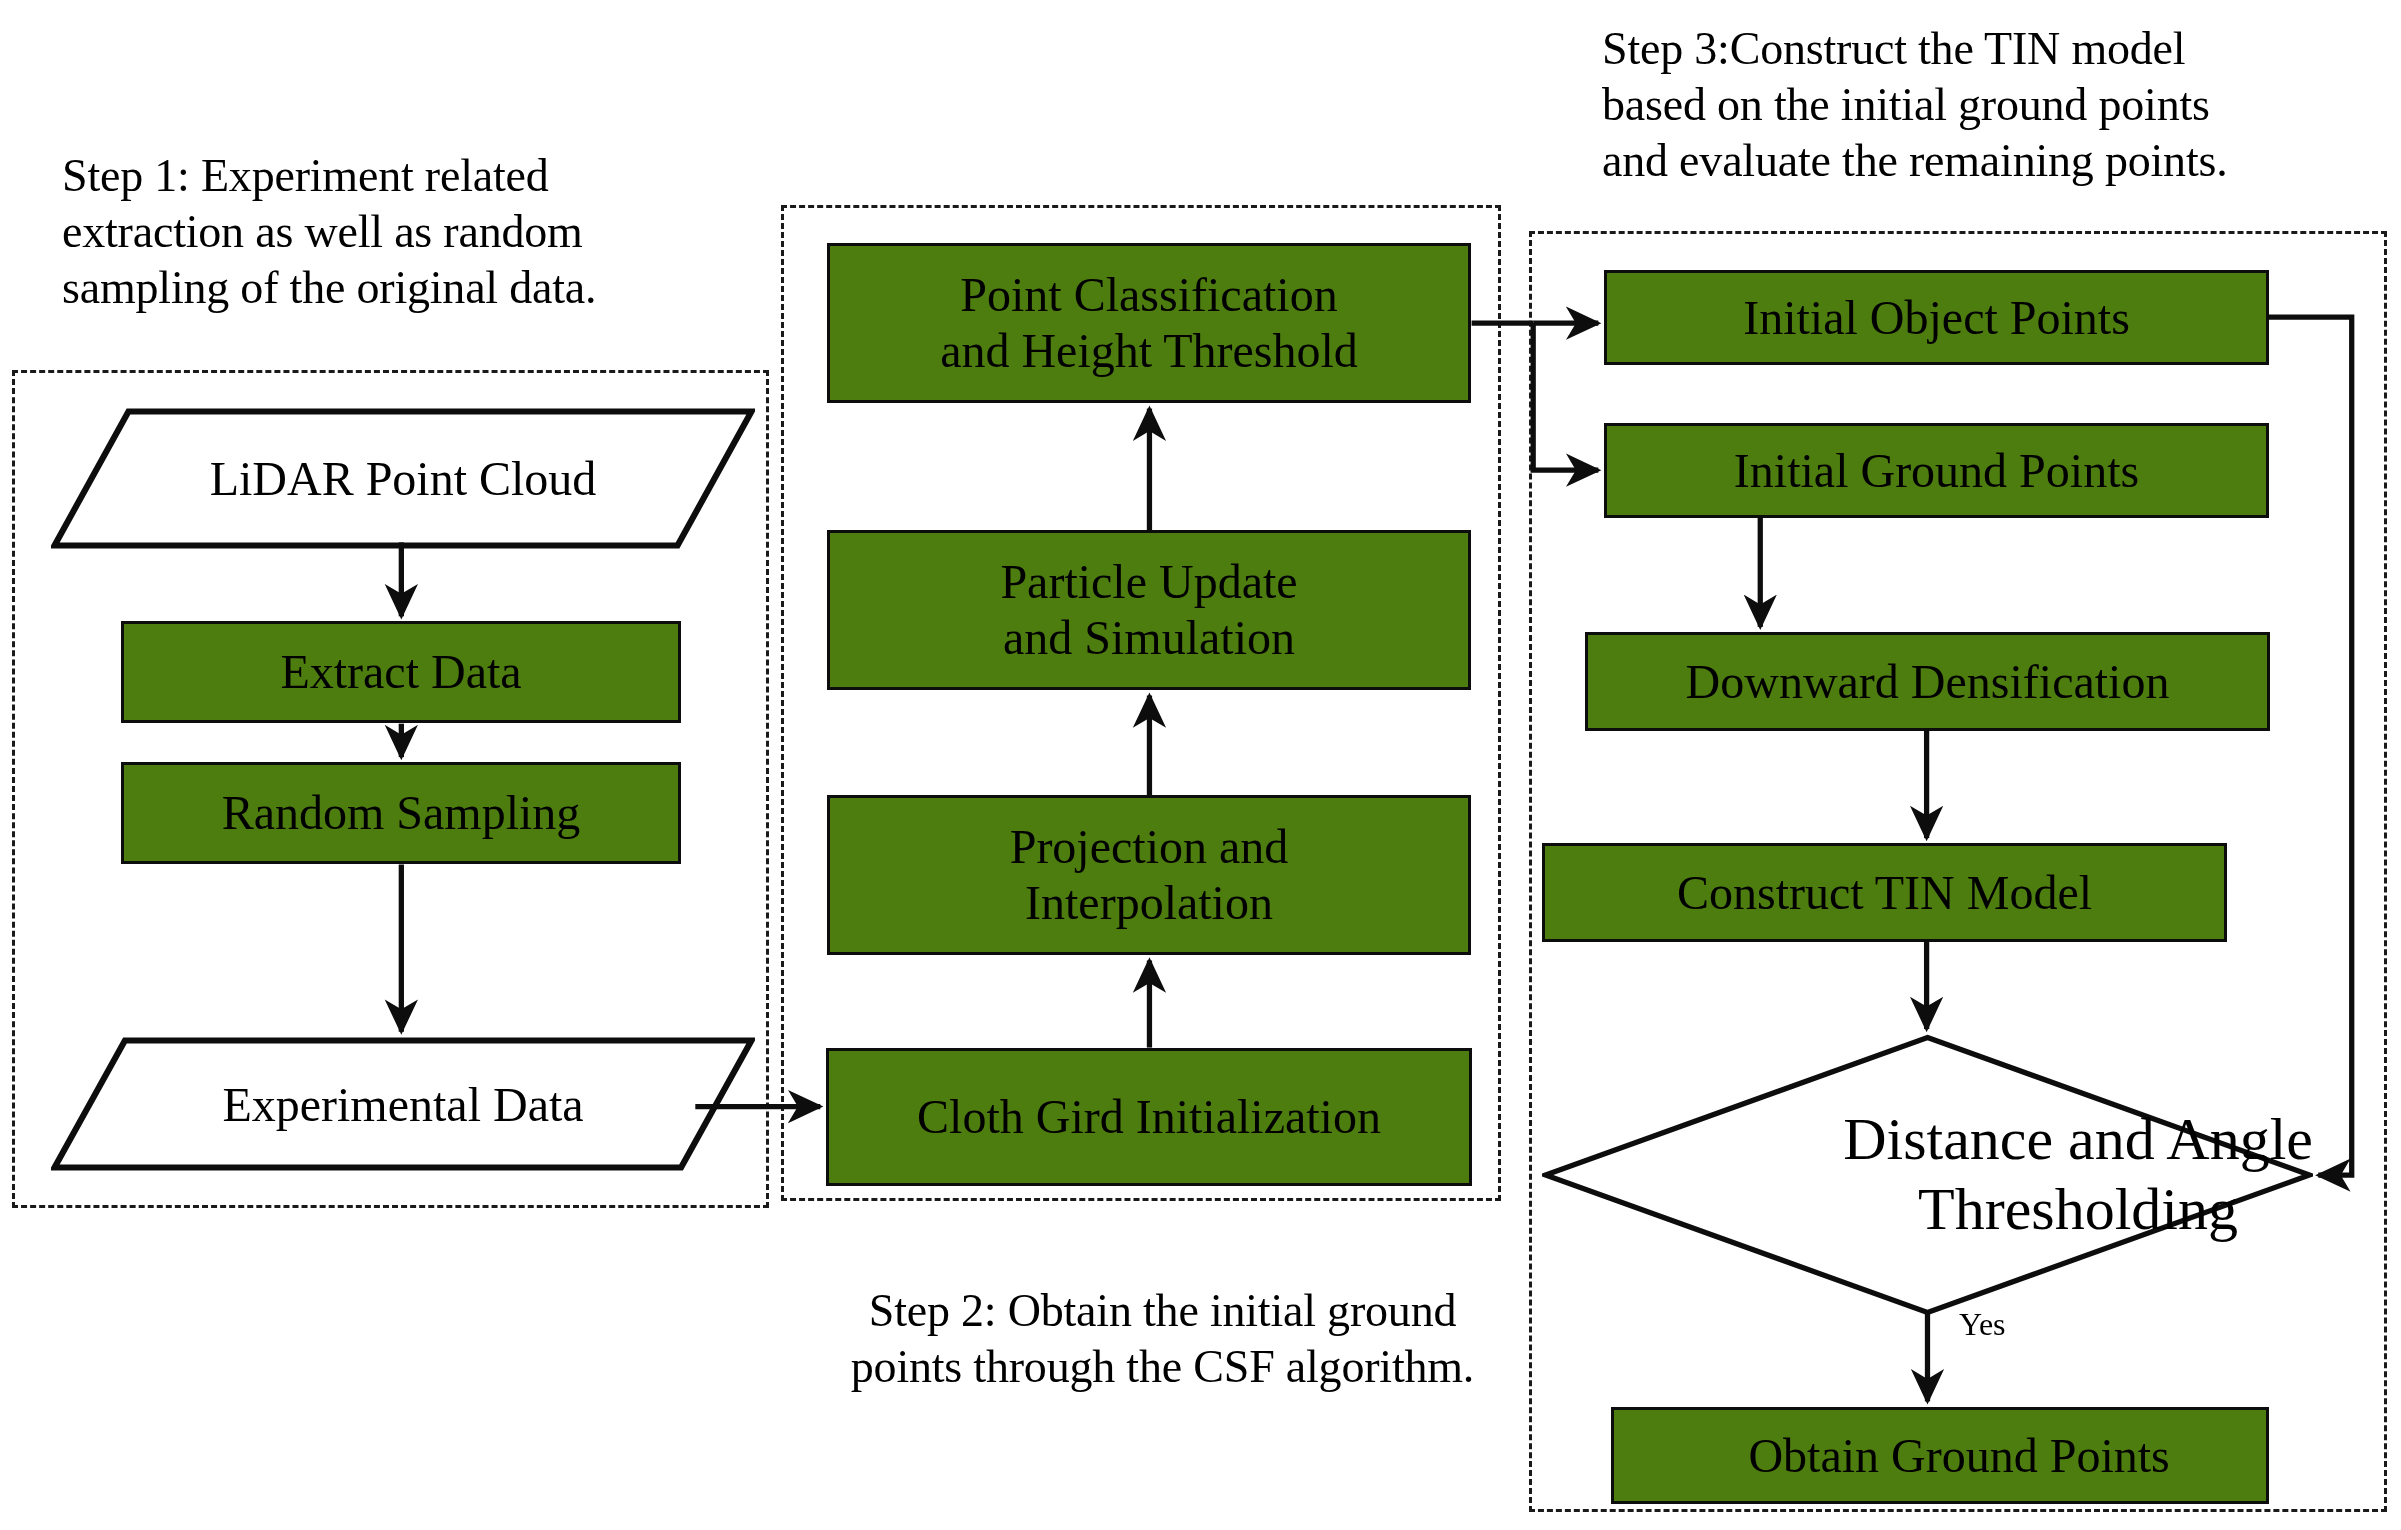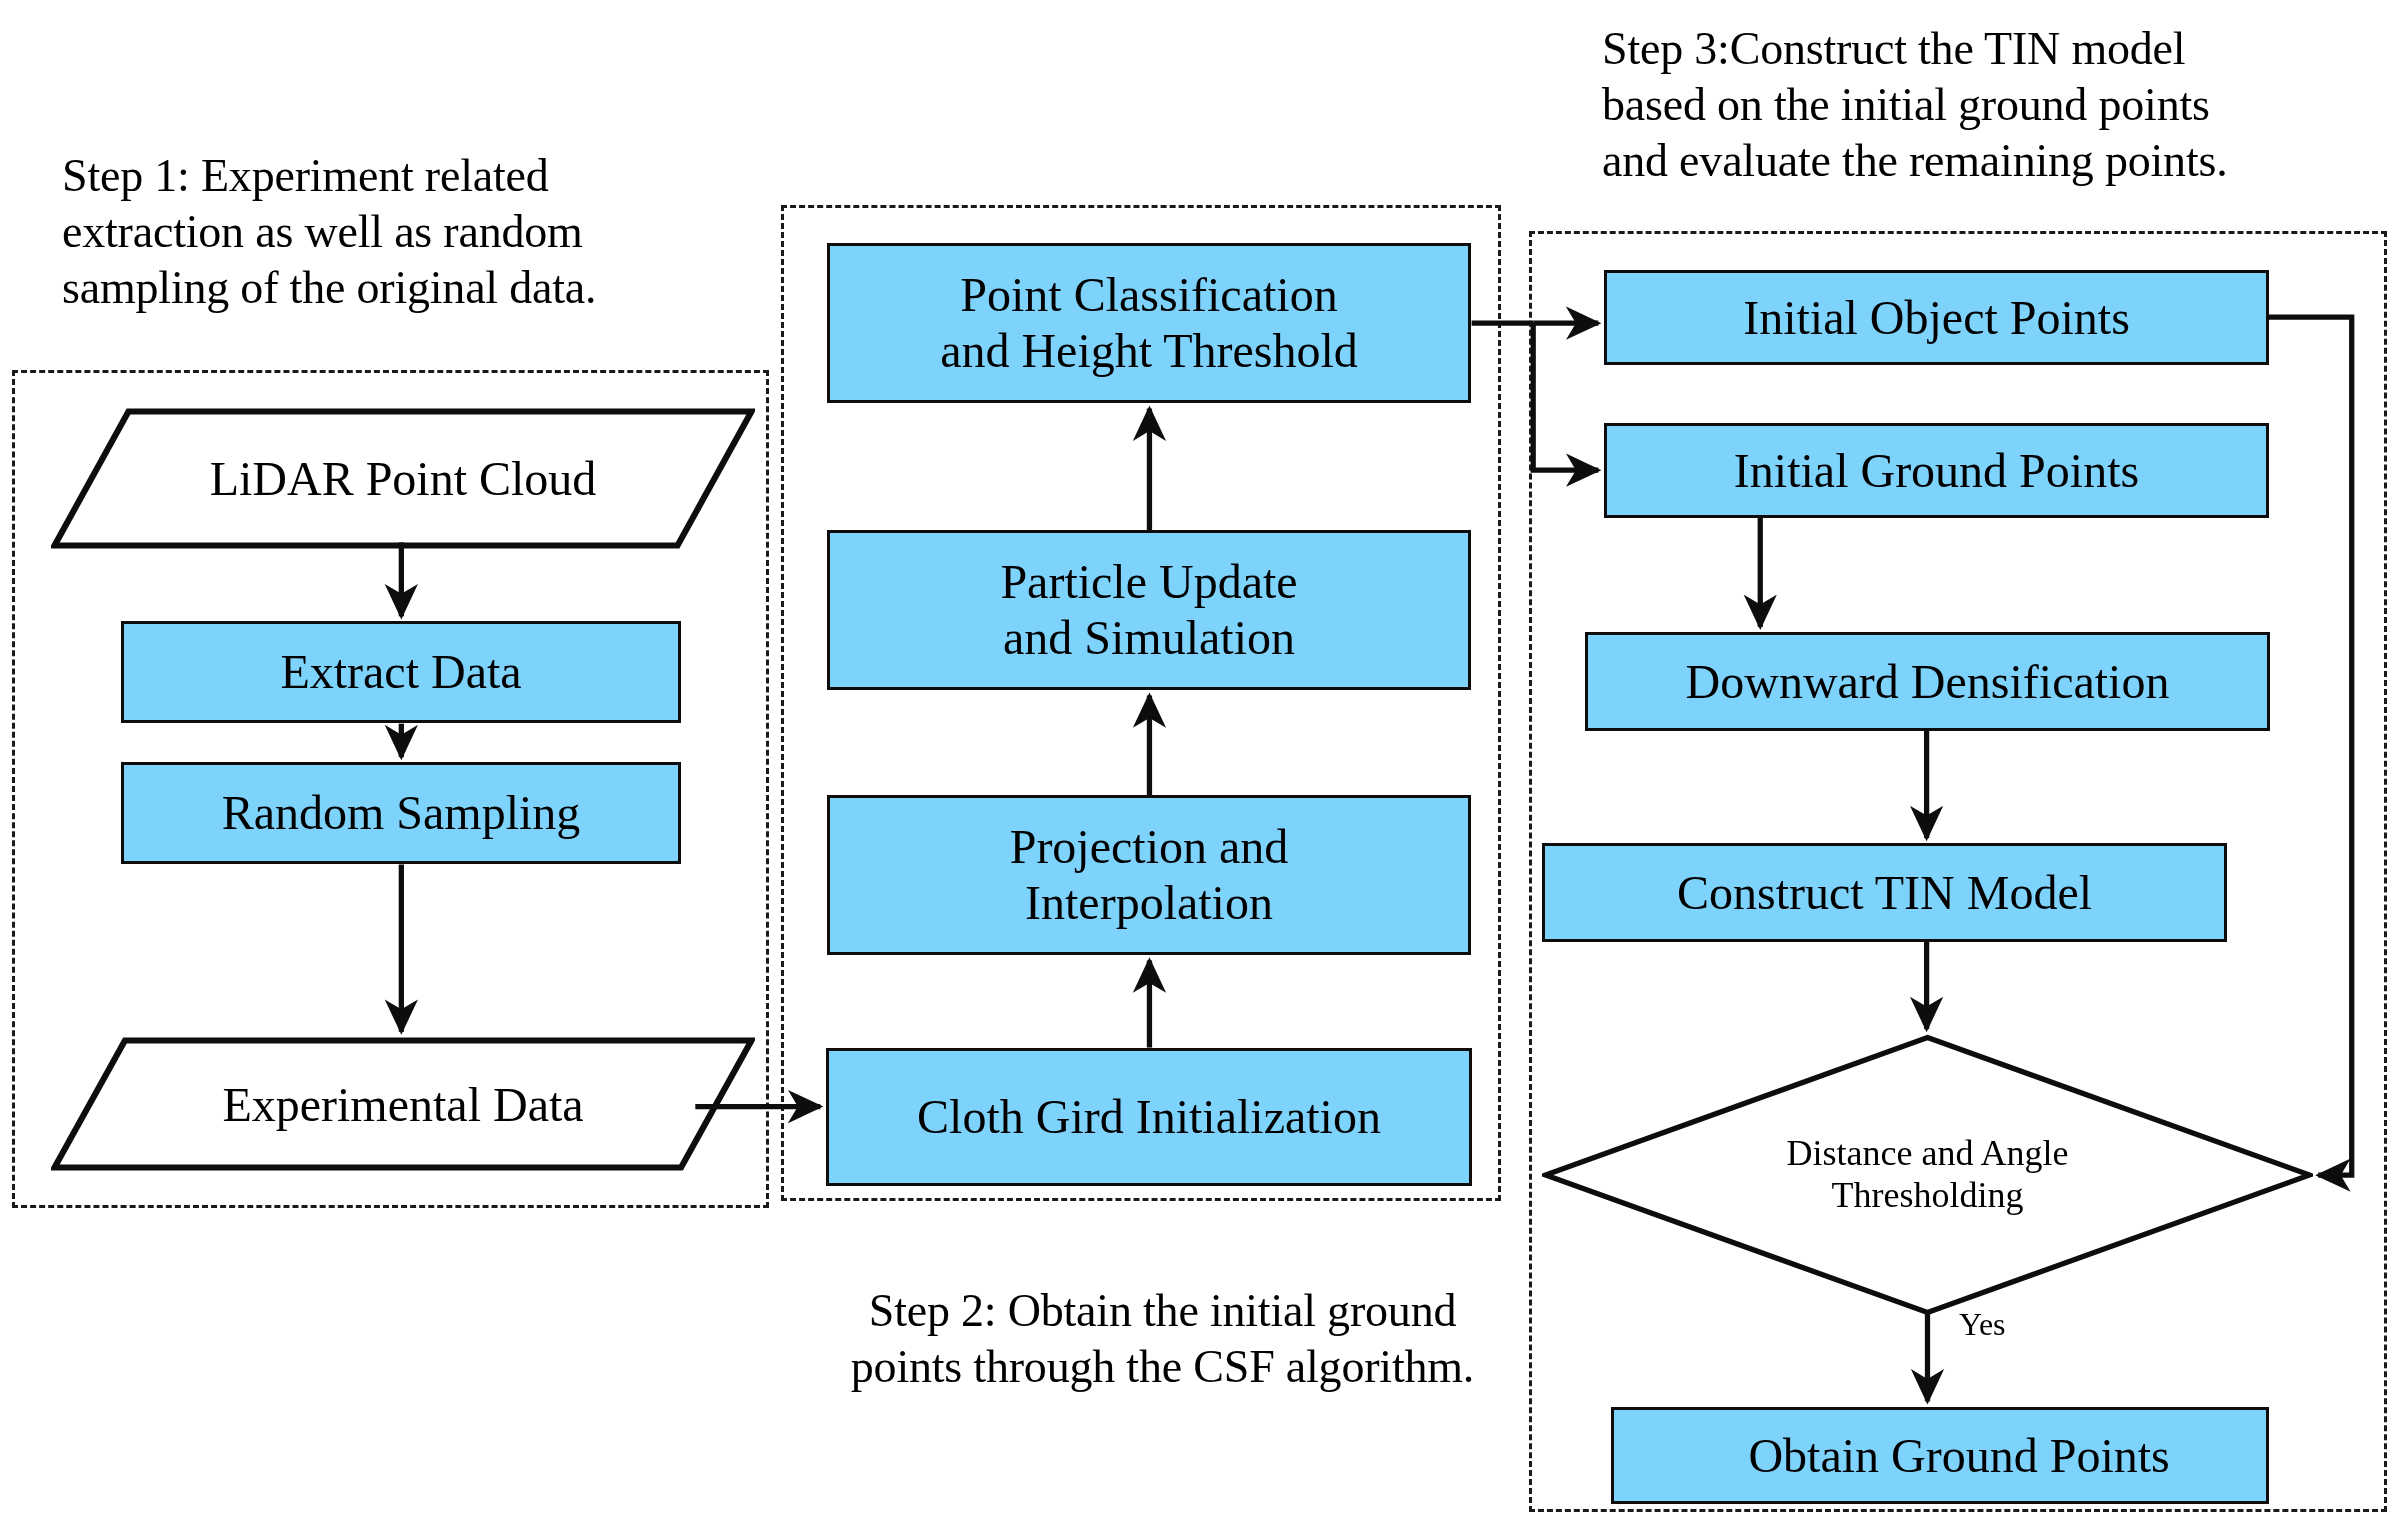--- a/index.html
+++ b/index.html
@@ -27,21 +27,21 @@
   .dashed-group {
     position: absolute;
     border: 3.5px dashed #1a1a1a;
     box-sizing: border-box;
     background: transparent;
   }
   .node {
     position: absolute;
     box-sizing: border-box;
     border: 3.5px solid #0d0d0d;
-    background: #7dd3fc;
+    background: #4d7c0f;
     display: flex;
     align-items: center;
     justify-content: center;
     text-align: center;
     font-size: 48px;
     line-height: 1.16;
     white-space: pre-line;
     padding: 0 8.8px;
   }
   .para {
@@ -63,23 +63,23 @@
     left: 0;
     top: 0;
     width: 100%;
     height: 100%;
   }
   .diamond {
     position: absolute;
     box-sizing: border-box;
     display: flex;
     align-items: center;
-    justify-content: center;
+    justify-content: flex-end;
     text-align: center;
-    font-size: 36px;
+    font-size: 60px;
     line-height: 1.16;
     white-space: pre-line;
   }
   .diamond svg {
     position: absolute;
     left: 0;
     top: 0;
     width: 100%;
     height: 100%;
   }

